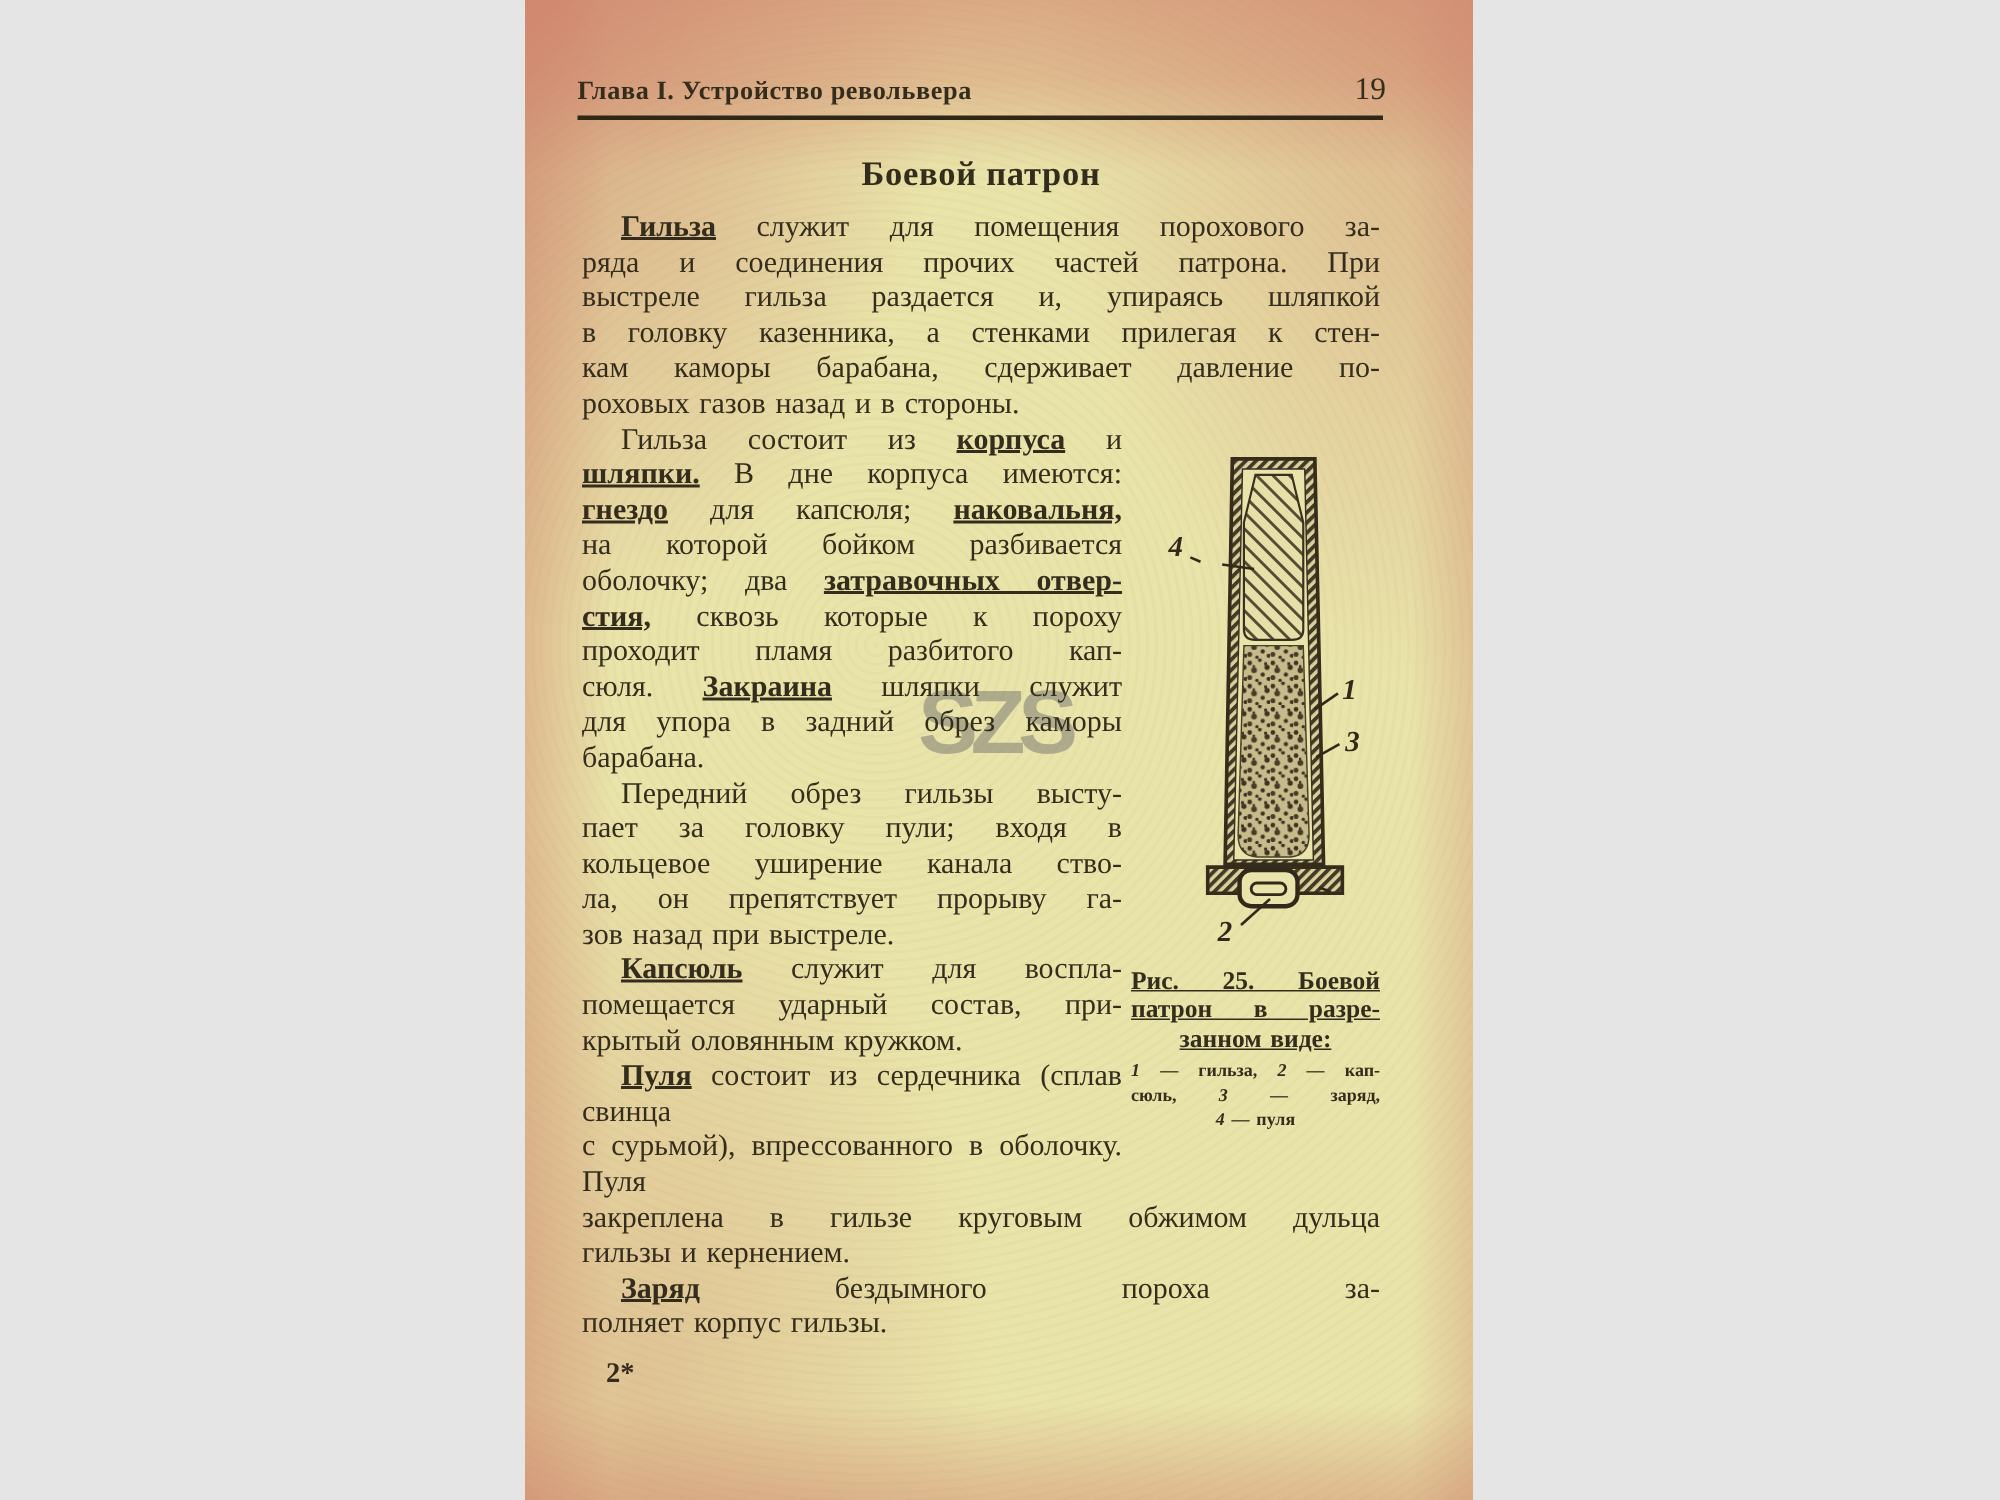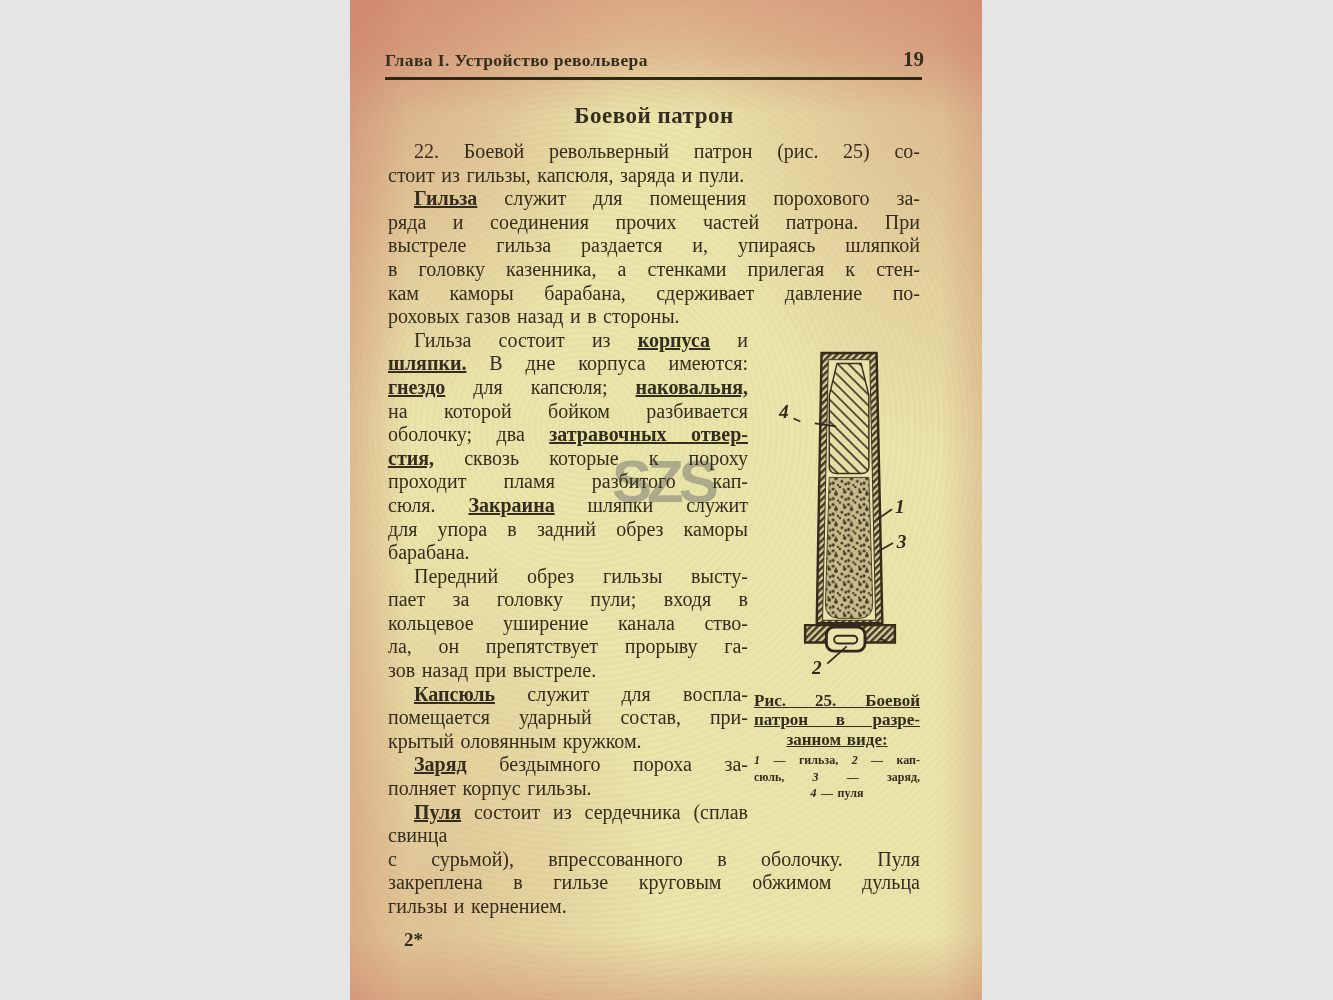--- a/index.html
+++ b/index.html
@@ -15,21 +15,21 @@
       linear-gradient(270deg, rgba(204,128,106,0.30), rgba(204,128,106,0) 42px),
       linear-gradient(0deg, rgba(205,126,104,0.42), rgba(205,126,104,0) 65px),
       radial-gradient(ellipse at 12% 92%, rgba(200,118,98,0.30), rgba(200,118,98,0) 30%),
       repeating-radial-gradient(circle at 37% 43%, rgba(167,143,82,0.05) 0 2px, rgba(0,0,0,0) 2px 6px);
   }
   .watermark{position:absolute;left:262px;top:452px;z-index:1;
     font-family:Liberation Sans, sans-serif;font-weight:bold;
     font-size:60px;letter-spacing:-5px;color:#6f6f6f;opacity:0.48;line-height:1;}
   .chapter{position:absolute;top:50px;left:35px;width:520px;text-align:left;
     font-weight:bold;font-size:17.5px;letter-spacing:0.4px;z-index:2;}
-  .pagenum{position:absolute;top:47px;right:58px;font-weight:bold;font-size:21px;z-index:2;text-align:right;}
+  .pagenum{position:absolute;top:47px;right:58px;font-weight:normal;font-size:21px;z-index:2;text-align:right;}
   .rule{position:absolute;top:77px;left:35px;width:537px;height:2.5px;background:#2e2817;z-index:2;}
   .title{position:absolute;top:103px;left:38px;width:532px;text-align:center;
     font-weight:bold;font-size:23px;letter-spacing:0.5px;z-index:2;}
   .body{position:absolute;top:140px;left:38px;width:532px;z-index:2;
     font-size:20px;line-height:23.6px;word-spacing:1.5px;}
   .para{margin:0;}
   .tline{text-align:justify;text-align-last:justify;white-space:normal;}
   .para .tline:first-child{text-indent:26px;}
   .para .tline:last-child{text-align-last:left;}
   .b{font-weight:700;text-decoration:underline;}
@@ -51,24 +51,20 @@
 
 <div class="canvas">
   <div class="page">
     <div class="watermark">SZS</div>
     <div class="chapter">Глава I. Устройство револьвера</div>
     <div class="pagenum">19</div>
     <div class="rule"></div>
     <div class="title">Боевой патрон</div>
 
     <div class="body">
-      <div class="para">
-          <div class="tline"><span>22. Боевой револьверный патрон (рис. 25) со-</span></div>
-          <div class="tline"><span>стоит из гильзы, капсюля, заряда и пули.</span></div>
-        </div>
       <div class="para">
           <div class="tline"><span class="b">Гильза</span><span> служит для помещения порохового за-</span></div>
           <div class="tline"><span>ряда и соединения прочих частей патрона. При</span></div>
           <div class="tline"><span>выстреле гильза раздается и, упираясь шляпкой</span></div>
           <div class="tline"><span>в головку казенника, а стенками прилегая к стен-</span></div>
           <div class="tline"><span>кам каморы барабана, сдерживает давление по-</span></div>
           <div class="tline"><span>роховых газов назад и в стороны.</span></div>
         </div>
 
       <div class="figure">
@@ -149,25 +145,25 @@
           <div class="tline"><span>кольцевое уширение канала ство-</span></div>
           <div class="tline"><span>ла, он препятствует прорыву га-</span></div>
           <div class="tline"><span>зов назад при выстреле.</span></div>
         </div>
       <div class="para">
           <div class="tline"><span class="b">Капсюль</span><span> служит для воспла-</span></div>
           <div class="tline"><span>помещается ударный состав, при-</span></div>
           <div class="tline"><span>крытый оловянным кружком.</span></div>
         </div>
       <div class="para">
-          <div class="tline"><span class="b">Заряд</span><span> бездымного пороха за-</span></div>
-          <div class="tline"><span>полняет корпус гильзы.</span></div>
-        </div>
-      <div class="para">
           <div class="tline"><span class="b">Пуля</span><span> состоит из сердечника (сплав свинца</span></div>
           <div class="tline"><span>с сурьмой), впрессованного в оболочку. Пуля</span></div>
           <div class="tline"><span>закреплена в гильзе круговым обжимом дульца</span></div>
           <div class="tline"><span>гильзы и кернением.</span></div>
+        </div>
+      <div class="para">
+          <div class="tline"><span class="b">Заряд</span><span> бездымного пороха за-</span></div>
+          <div class="tline"><span>полняет корпус гильзы.</span></div>
         </div>
       <div class="footer-mark">2*</div>
     </div>
   </div>
 </div>
 
 </body></html>

